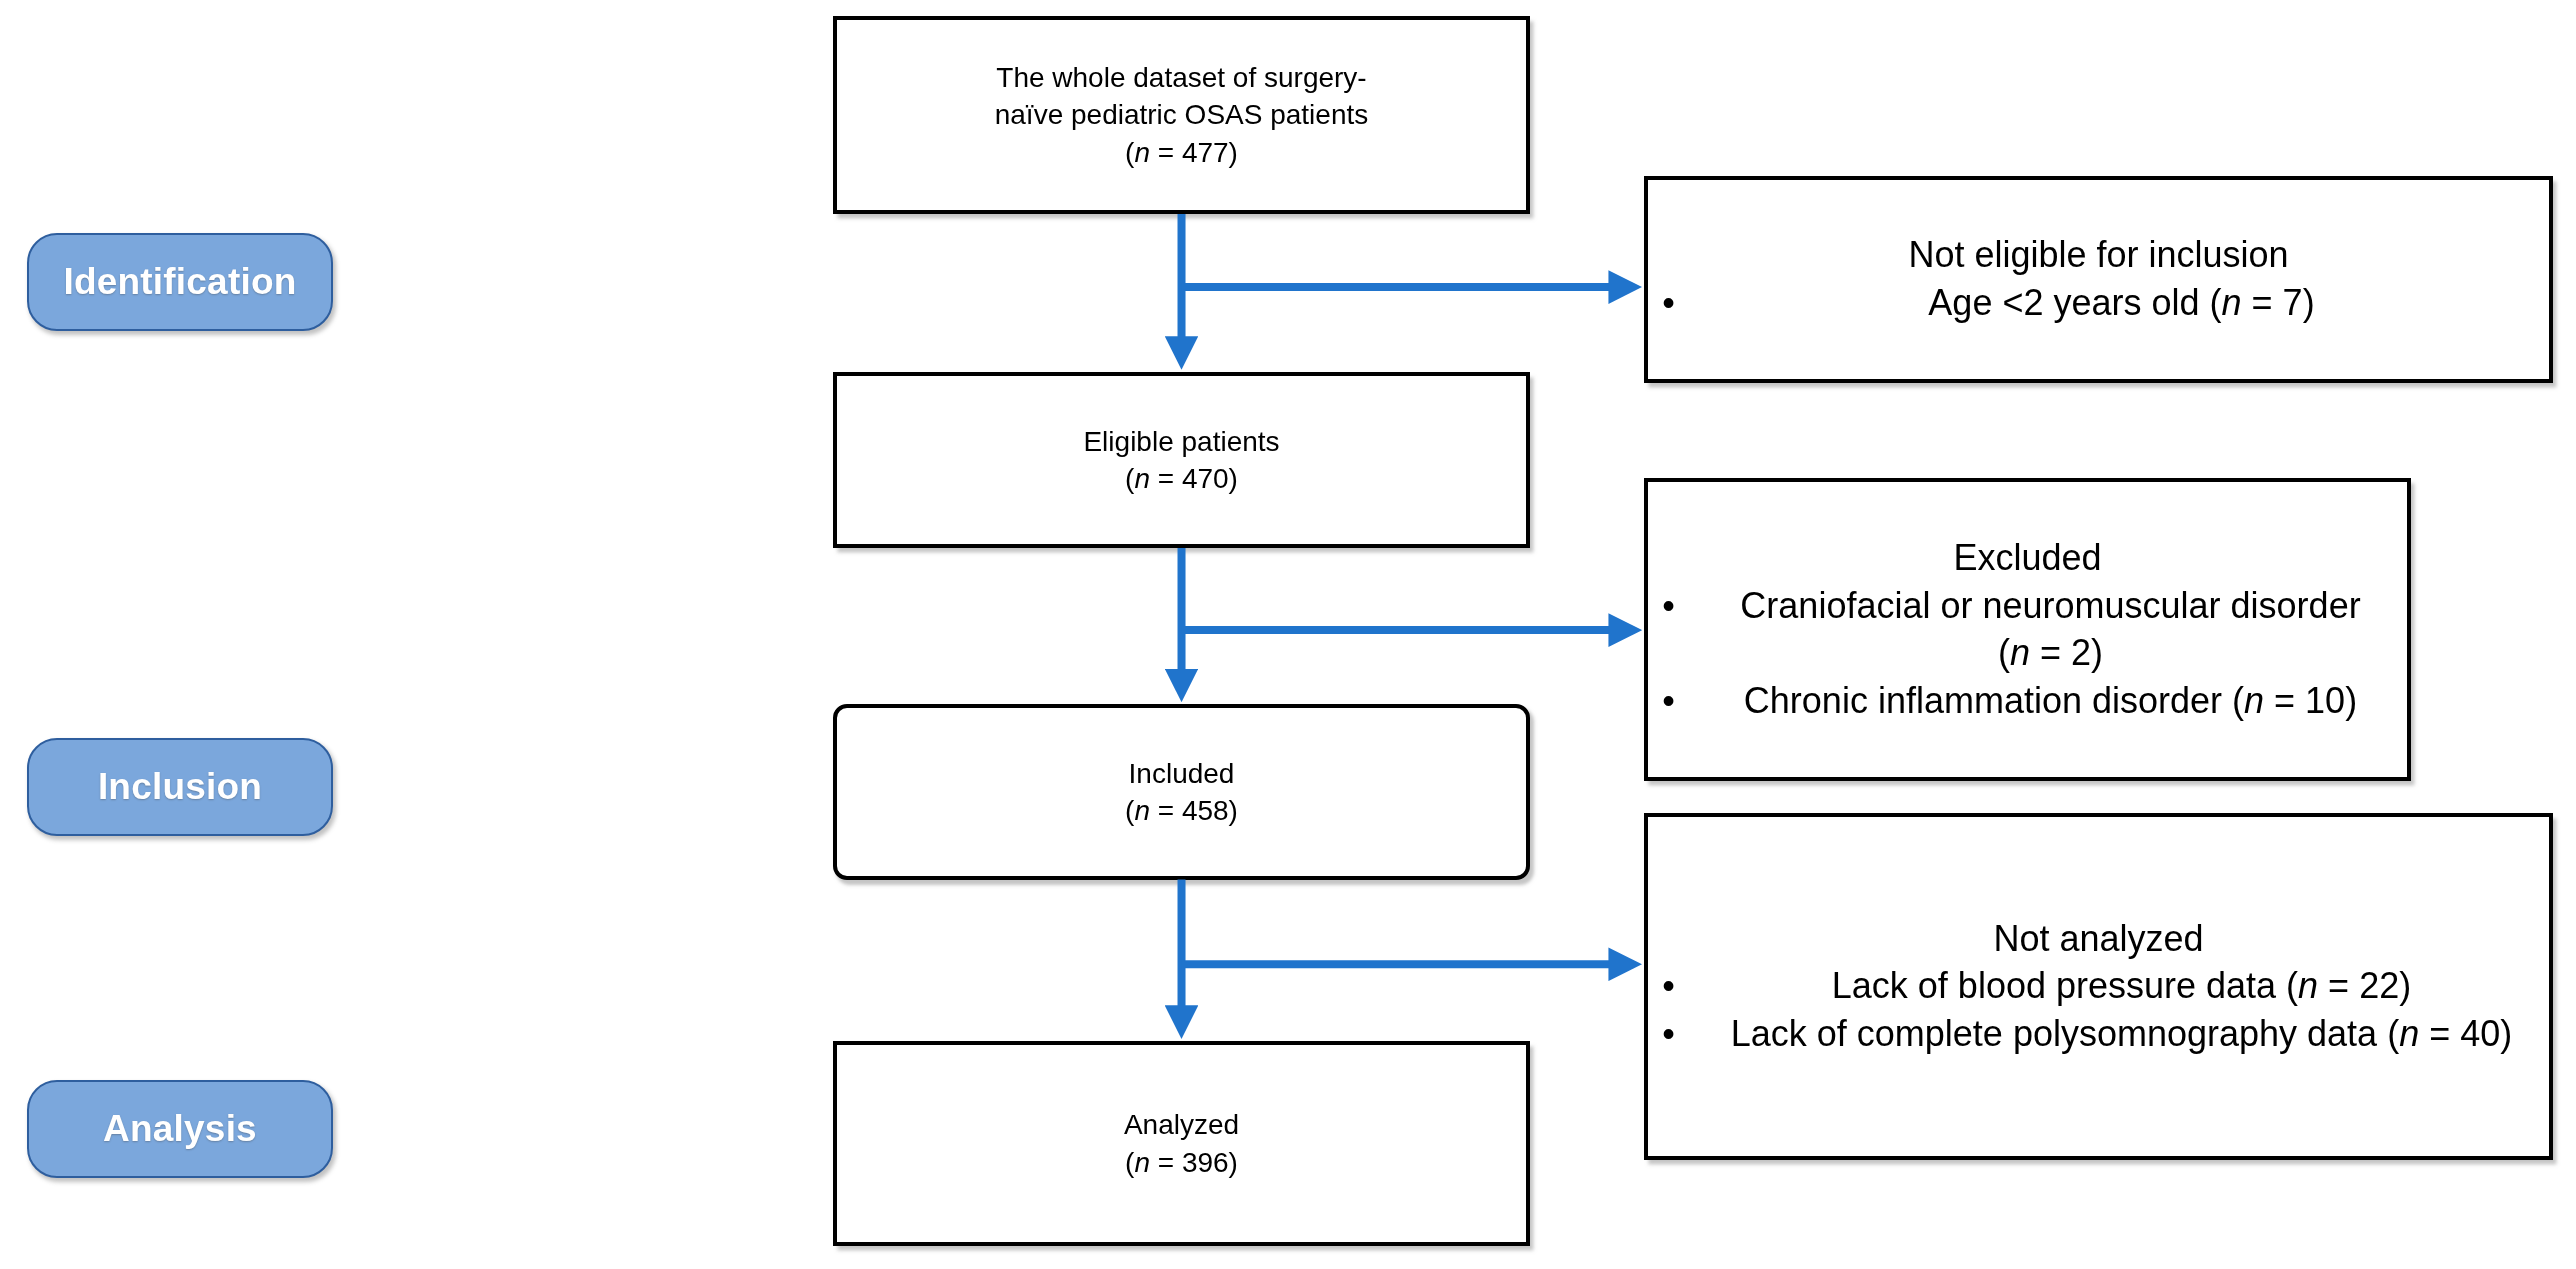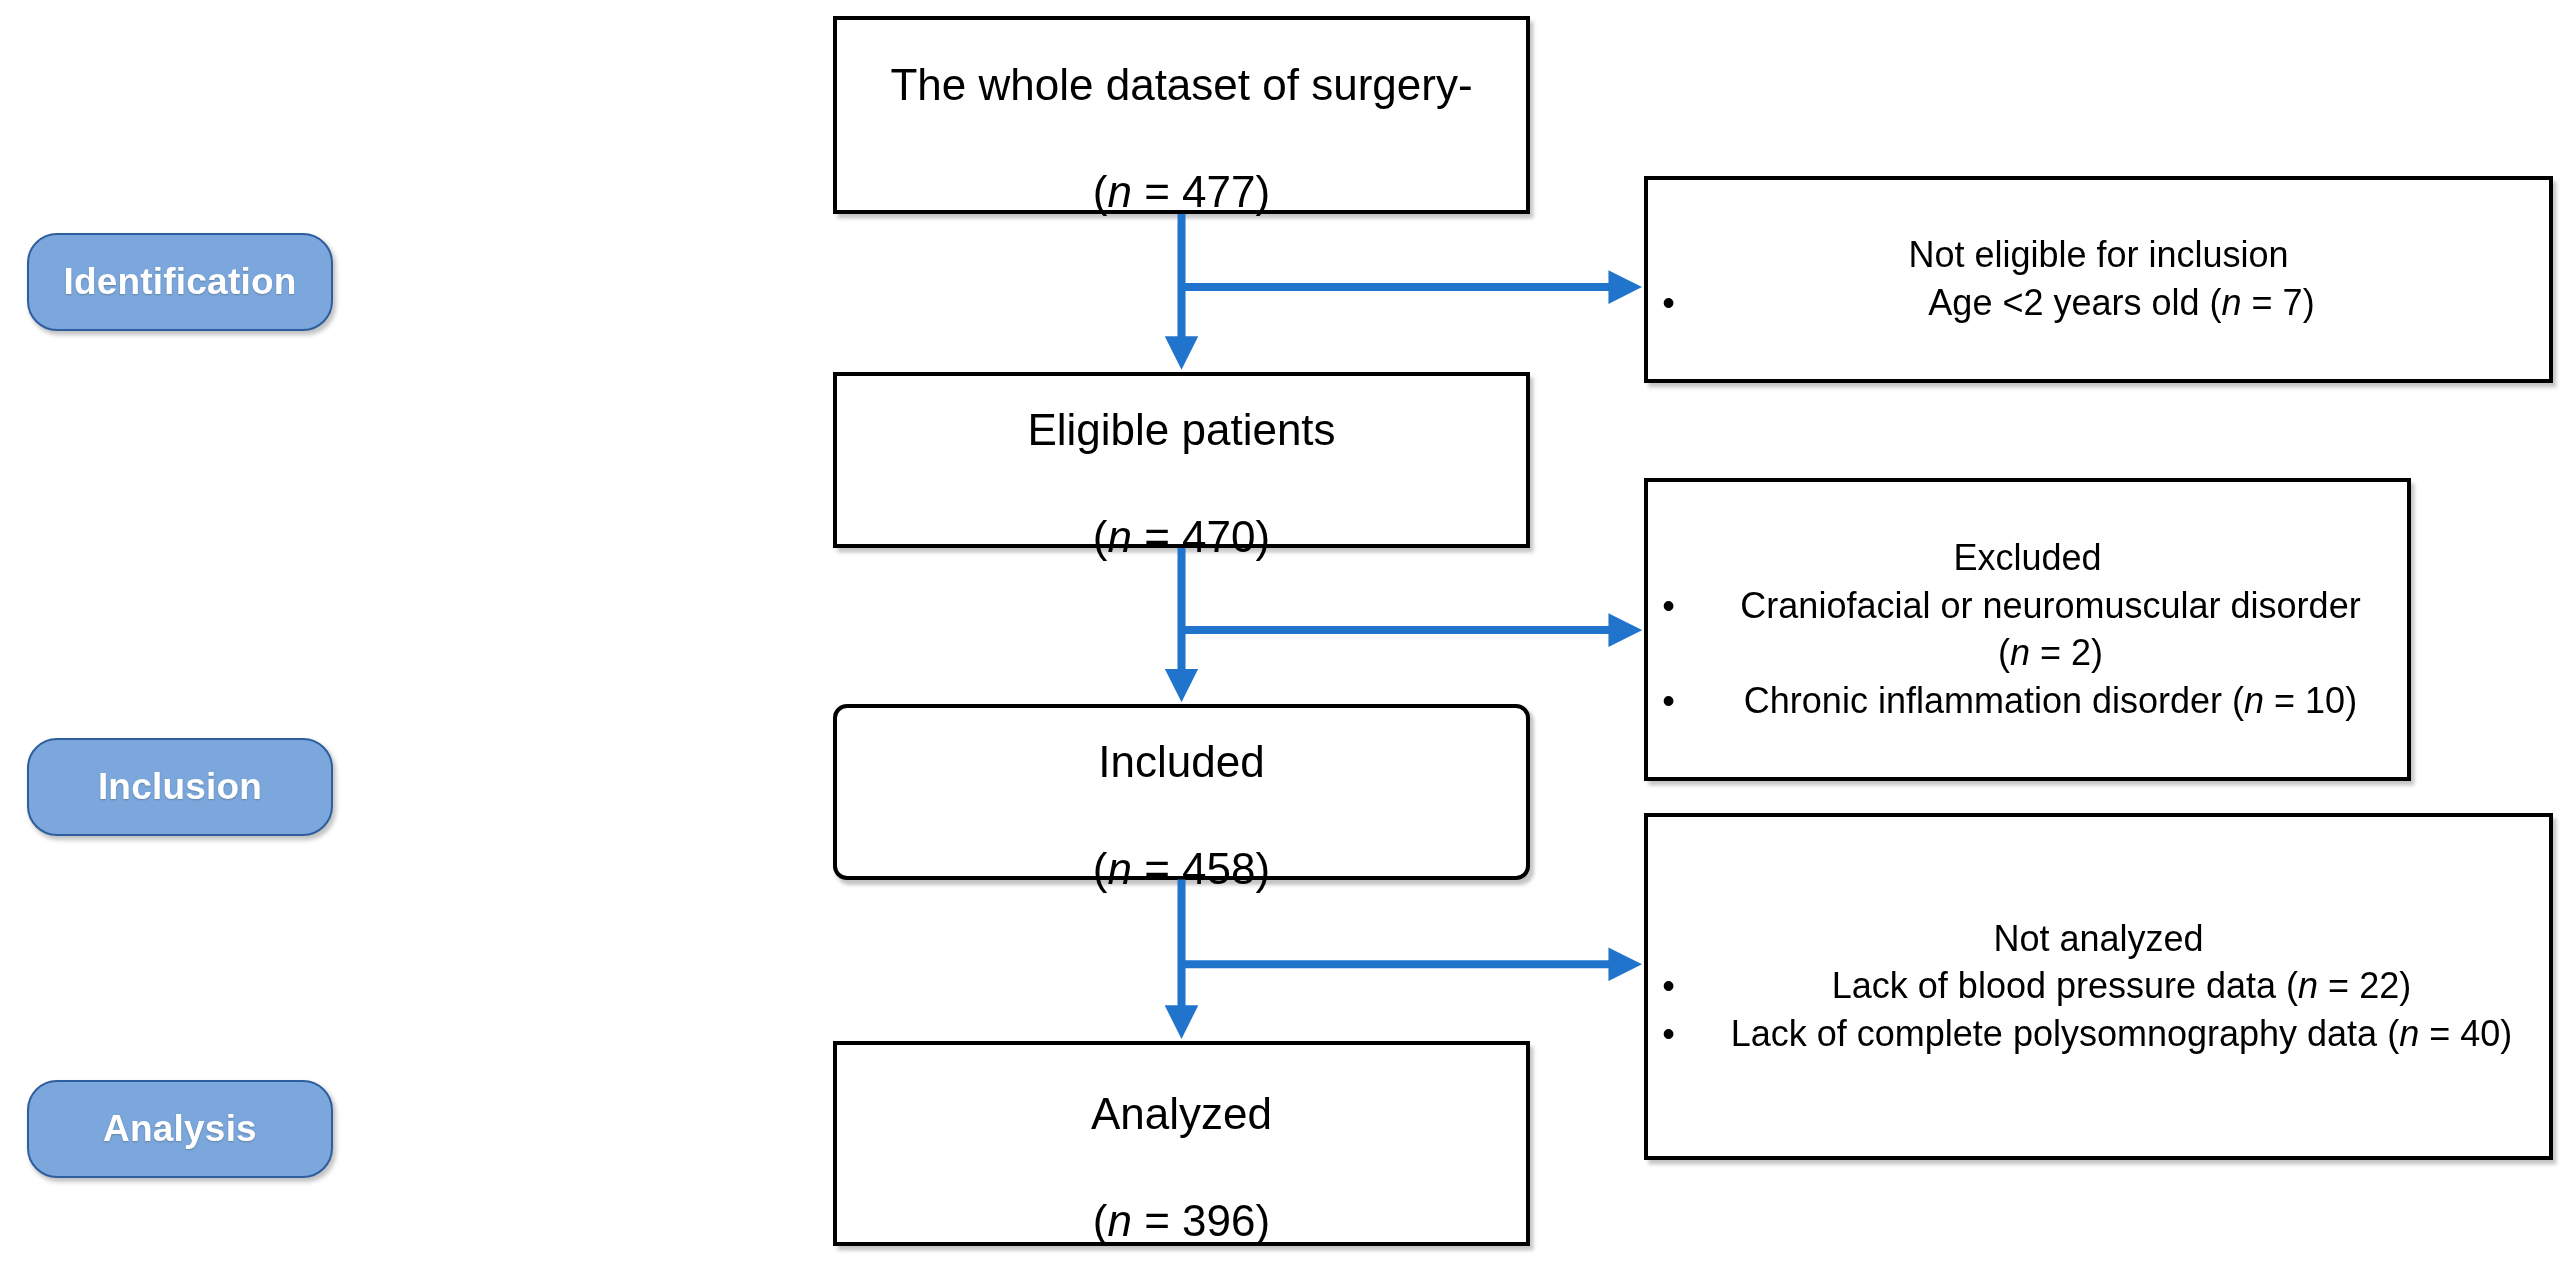--- a/index.html
+++ b/index.html
@@ -50,26 +50,25 @@
     border: 4.5px solid #000000;
     box-shadow: 3.6px 4.5px 3.6px rgba(150,150,150,0.55);
     box-sizing: border-box;
     display: flex;
     flex-direction: column;
     align-items: center;
     justify-content: center;
     padding: 5.3px 12.5px;
   }
   .flow-box .box-line {
-    font-size: 44px;
+    font-size: 28px;
     color: #000000;
     line-height: 1.33;
     text-align: center;
     white-space: nowrap;
-    margin-top: 48px;
   }
   .n-italic { font-style: italic; }
 
   
   .side-box {
     position: absolute;
     background: #ffffff;
     border: 4.5px solid #000000;
     box-shadow: 3.6px 4.5px 3.6px rgba(150,150,150,0.55);
     box-sizing: border-box;
@@ -132,20 +131,21 @@
   <div class="phase-pill" style="left:27px; top:738px; width:306px; height:98px;">
     <span class="phase-label">Inclusion</span>
   </div>
 
   <div class="phase-pill" style="left:27px; top:1080px; width:306px; height:98px;">
     <span class="phase-label">Analysis</span>
   </div>
 
   <div class="flow-box" style="left:833px; top:16px; width:697px; height:198px;">
     <div class="box-line">The whole dataset of surgery-</div>
+    <div class="box-line">naïve pediatric OSAS patients</div>
     <div class="box-line n-italic-wrap">
       <span>(</span><span class="n-italic">n</span><span>&nbsp;= </span><span>477</span><span>)</span>
     </div>
   </div>
 
   <div class="flow-box" style="left:833px; top:372px; width:697px; height:176px;">
     <div class="box-line">Eligible patients</div>
     <div class="box-line">
       <span>(</span><span class="n-italic">n</span><span>&nbsp;= </span><span>470</span><span>)</span>
     </div>

